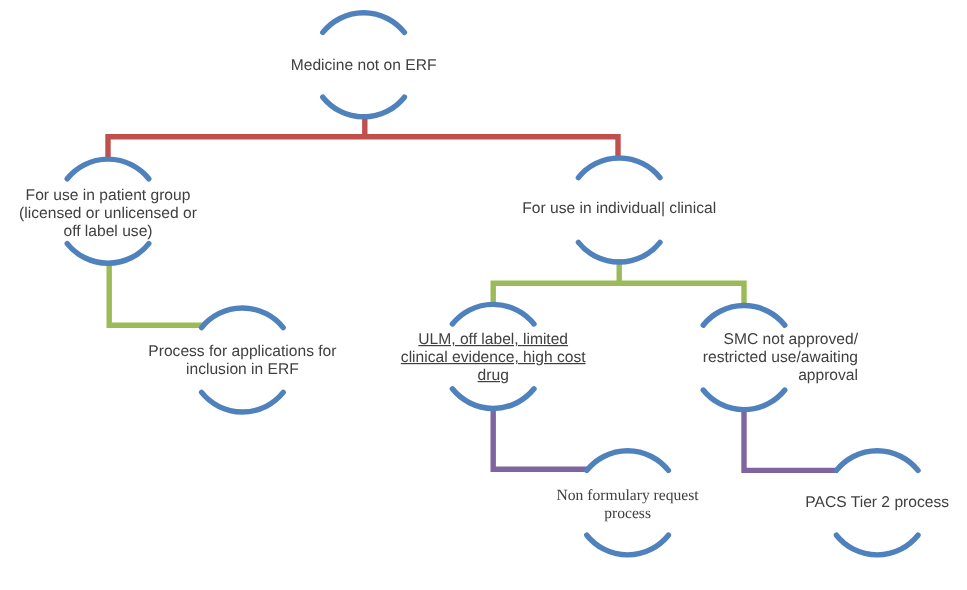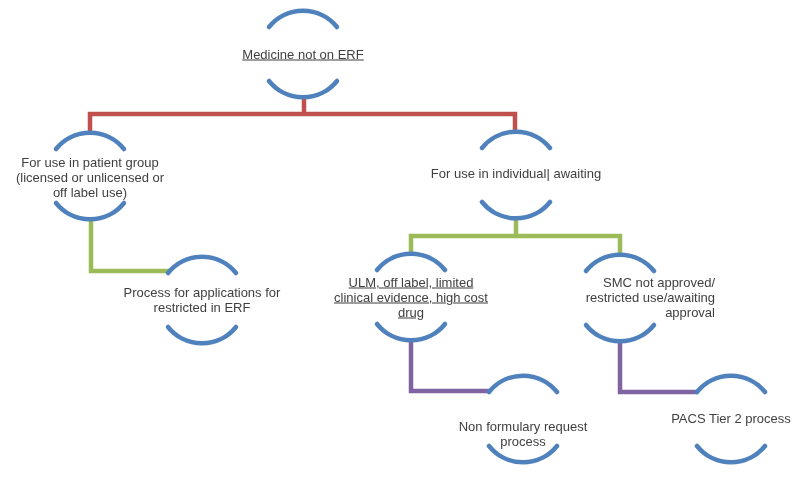--- a/index.html
+++ b/index.html
@@ -56,29 +56,29 @@
       <path d="M377 270 A 43.5 43.5 0 0 1 445 270" fill="none" stroke="#4F81BD" stroke-width="4.5" stroke-linecap="round" stroke-linejoin="miter"></path>
       <path d="M377 324 A 43.5 43.5 0 0 0 445 324" fill="none" stroke="#4F81BD" stroke-width="4.5" stroke-linecap="round" stroke-linejoin="miter"></path>
       <path d="M586 271 A 43.5 43.5 0 0 1 654 271" fill="none" stroke="#4F81BD" stroke-width="4.5" stroke-linecap="round" stroke-linejoin="miter"></path>
       <path d="M586 325 A 43.5 43.5 0 0 0 654 325" fill="none" stroke="#4F81BD" stroke-width="4.5" stroke-linecap="round" stroke-linejoin="miter"></path>
       <path d="M489 392 A 43.5 43.5 0 0 1 557 392" fill="none" stroke="#4F81BD" stroke-width="4.5" stroke-linecap="round" stroke-linejoin="miter"></path>
       <path d="M489 446 A 43.5 43.5 0 0 0 557 446" fill="none" stroke="#4F81BD" stroke-width="4.5" stroke-linecap="round" stroke-linejoin="miter"></path>
       <path d="M697 392 A 43.5 43.5 0 0 1 765 392" fill="none" stroke="#4F81BD" stroke-width="4.5" stroke-linecap="round" stroke-linejoin="miter"></path>
       <path d="M697 446 A 43.5 43.5 0 0 0 765 446" fill="none" stroke="#4F81BD" stroke-width="4.5" stroke-linecap="round" stroke-linejoin="miter"></path>
     </svg>
 
-  <div class="node-label" style="left:303px; top:54px;text-decoration:underline;">Medicine not on ERF</div>
+  <div class="node-label" style="left:303px; top:54px;">Medicine not on ERF</div>
   <div class="node-label" style="left:90px;  top:177px;">For use in patient group
 (licensed or unlicensed or
 off label use)</div>
-  <div class="node-label" style="left:516px; top:173px;">For use in individual| awaiting</div>
+  <div class="node-label" style="left:516px; top:173px;">For use in individual| clinical</div>
   <div class="node-label" style="left:202px; top:300px;">Process for applications for
-restricted in ERF</div>
+inclusion in ERF</div>
   <div class="node-label" style="left:411px; top:297px;text-decoration:underline;">ULM, off label, limited
 clinical evidence, high cost
 drug</div>
   <div class="node-label" style="left:620px; top:297px;text-align:right;">SMC not approved/
 restricted use/awaiting
 approval</div>
-  <div class="node-label" style="left:523px; top:434px;">Non formulary request
+  <div class="node-label" style="left:523px; top:420px;font-family:Liberation Serif, serif;">Non formulary request
 process</div>
   <div class="node-label" style="left:731px; top:418px;">PACS Tier 2 process</div>
 </div>
 
 </body></html>

